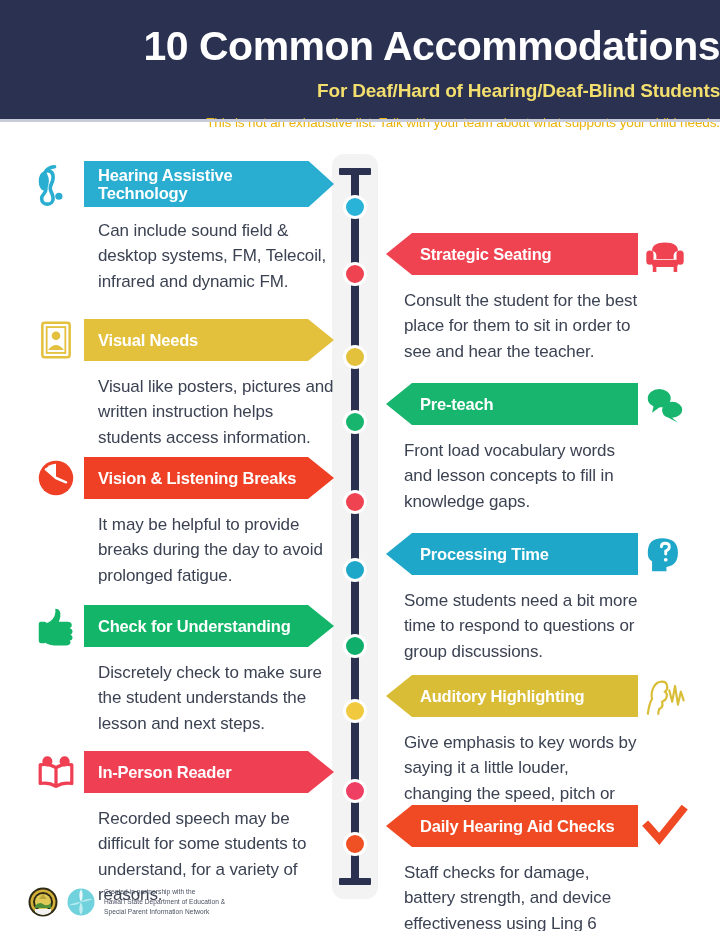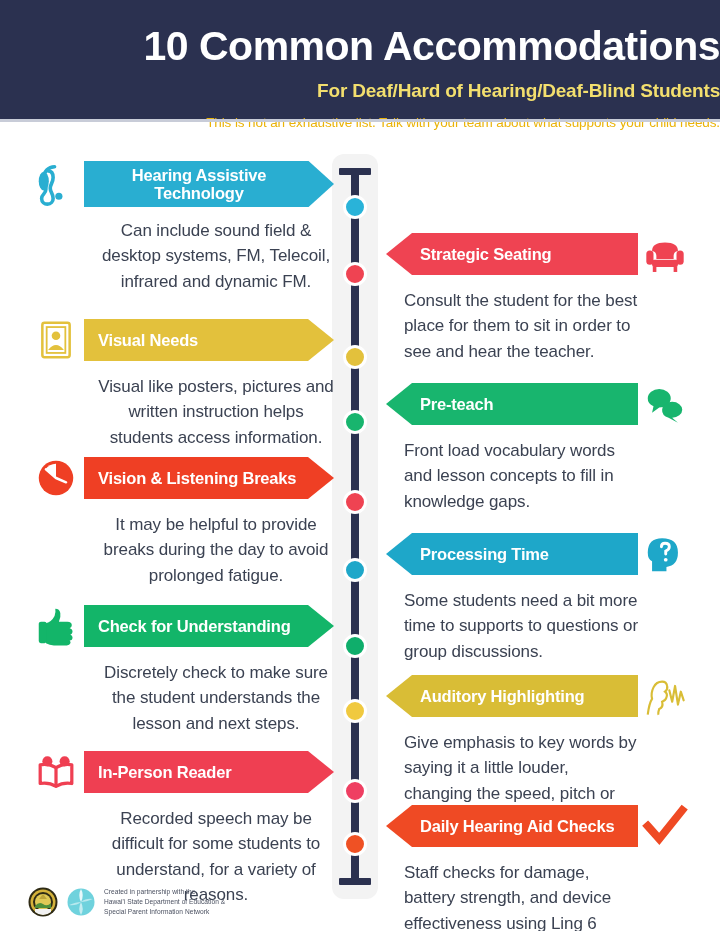--- a/index.html
+++ b/index.html
@@ -55,21 +55,21 @@
     position:absolute; left:19px; top:18px; width:8px; height:709px;
     background:#2b3150;
   }
   .tl-dot {
     position:absolute; left:11px; width:24px; height:24px;
     border-radius:50%; border:3px solid #ffffff;
   }
 
   
   .item { position:absolute; }
-  .item.left  { left:28px;  width:306px;text-align:center; }
+  .item.left  { left:28px;  width:306px; }
   .item.right { left:386px; width:306px; }
 
   .banner-row { position:relative; display:flex; align-items:center; }
   .item.right .banner-row { flex-direction:row-reverse; }
 
   .icon-box {
     width:56px; height:52px; flex:0 0 56px;
     display:flex; align-items:center; justify-content:center;
   }
   .item.right .icon-box { flex:0 0 54px; width:54px; }
@@ -206,21 +206,21 @@
         <div class="banner-row">
           <div class="icon-box">
             <svg viewBox="0 0 64 64" width="46" height="46">
               <path d="M14 56 v-14 q-6 -2 -6 -12 q0 -20 20 -20 q22 0 22 20 q0 18 -16 20 v6z" fill="#1ea7c9"></path>
               <path d="M27 22 q0 -5 5 -5 q6 0 6 5 q0 4 -5 6 v4" fill="none" stroke="#ffffff" stroke-width="4" stroke-linecap="round"></path>
               <circle cx="33" cy="40" r="2.6" fill="#ffffff"></circle>
             </svg>
           </div>
           <div class="banner" style="background: rgb(30, 167, 201);">Processing Time</div>
         </div>
-        <div class="desc">Some students need a bit more time to supports to questions or group discussions.</div>
+        <div class="desc">Some students need a bit more time to respond to questions or group discussions.</div>
       </div>
       <div class="item left" style="top: 454px;">
         <div class="banner-row">
           <div class="icon-box">
             <svg viewBox="0 0 64 64" width="46" height="46">
               <path d="M18 28 q8 -2 12 -10 q2 -5 1 -10 q6 0 7 6 q1 5 -2 12 h12 q6 0 6 5 q0 3 -3 4 q4 1 4 5 q0 3 -3 4 q3 1 3 4 q0 4 -4 4 q2 2 1 4 q-1 3 -5 3 h-18 q-6 0 -11 -3z" fill="#13b569"></path>
               <rect x="8" y="26" width="11" height="30" rx="3" fill="#13b569"></rect>
             </svg>
           </div>
           <div class="banner" style="background: rgb(19, 181, 105);">Check for Understanding</div>

